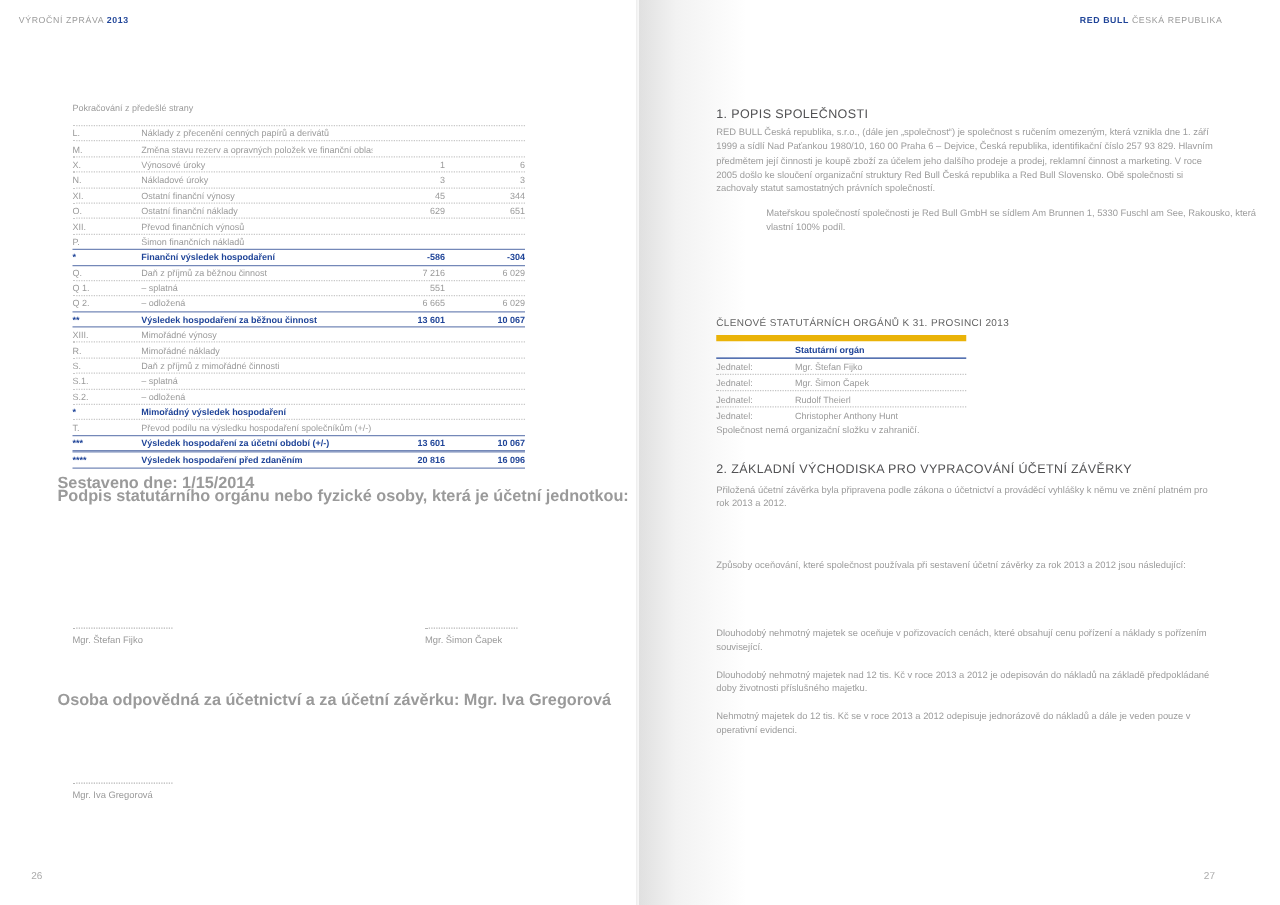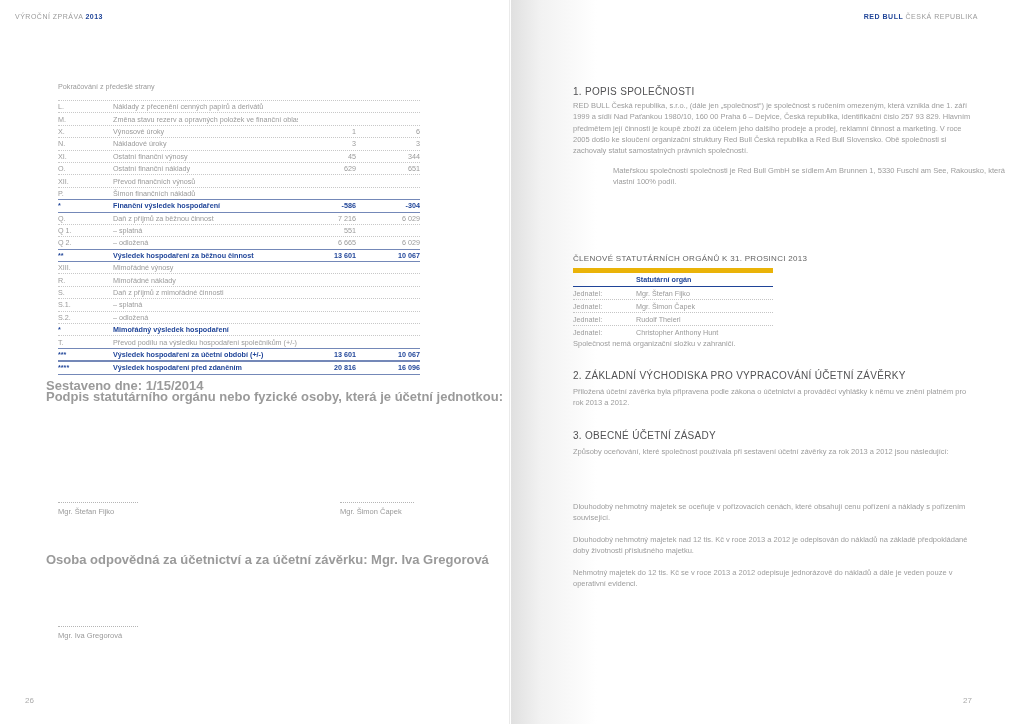--- a/index.html
+++ b/index.html
@@ -258,21 +258,20 @@
           <span class="bname">Christopher Anthony Hunt</span>
         </div>
         </div>
     </div>
 
     <div class="rp-block body-p" style="top:338px;">Společnost nemá organizační složku v zahraničí.</div>
 
     <div class="rp-block h-num" style="top:370px;">2. ZÁKLADNÍ VÝCHODISKA PRO VYPRACOVÁNÍ ÚČETNÍ ZÁVĚRKY</div>
     <div class="rp-block body-p" style="top:386px;">Přiložená účetní závěrka byla připravena podle zákona o účetnictví a prováděcí vyhlášky k němu ve znění platném pro rok 2013 a 2012.</div>
 
-    <div class="rp-block h-num" style="top:430px;">3. OBECNÉ ÚČETNÍ ZÁSADY</div>
     <div class="rp-block body-p" style="top:446px;">Způsoby oceňování, které společnost používala při sestavení účetní závěrky za rok 2013 a 2012 jsou následující:</div>
 
     <div class="rp-block body-p" style="top:501px;">Dlouhodobý nehmotný majetek se oceňuje v pořizovacích cenách, které obsahují cenu pořízení a náklady s pořízením související.</div>
     <div class="rp-block body-p" style="top:534px;">Dlouhodobý nehmotný majetek nad 12 tis. Kč v roce 2013 a 2012 je odepisován do nákladů na základě předpokládané doby životnosti příslušného majetku.</div>
     <div class="rp-block body-p" style="top:567px;">Nehmotný majetek do 12 tis. Kč se v roce 2013 a 2012 odepisuje jednorázově do nákladů a dále je veden pouze v operativní evidenci.</div>
 
     <div class="pagenum pagenum-right">27</div>
   </div>
 </div>
 

